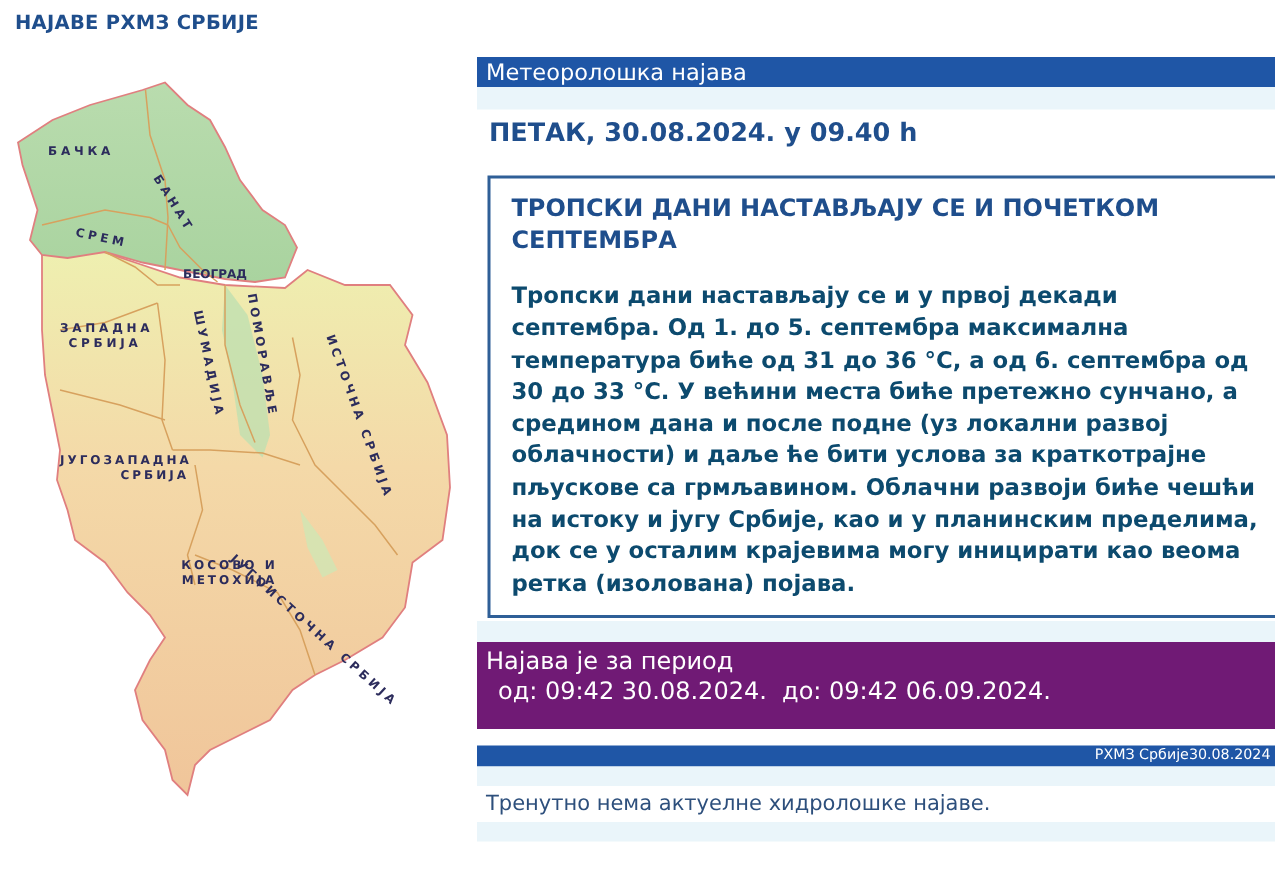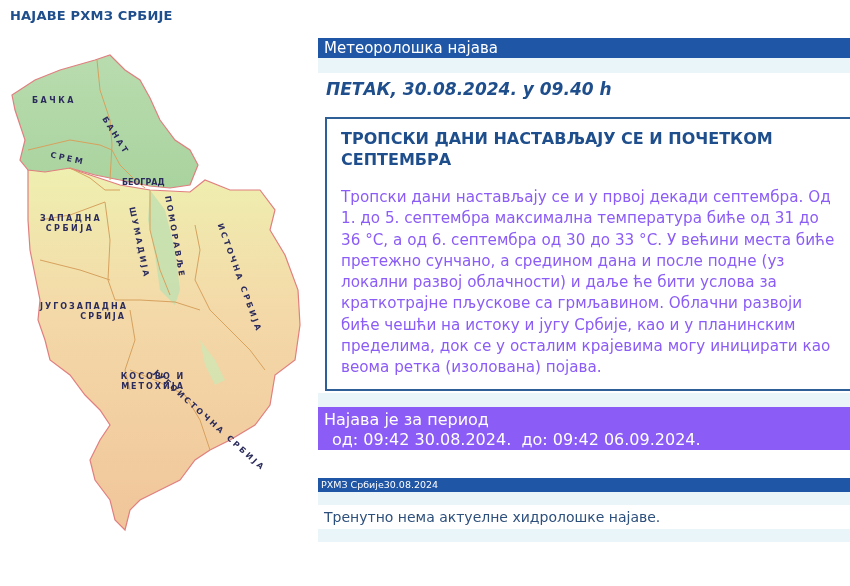--- a/index.html
+++ b/index.html
@@ -19,48 +19,48 @@
   }
 
   .right { position: absolute; left: 318px; top: 38px; width: 532px; }
 
   .bar-head {
     background: #1f56a6; color: #ffffff; font-size: 15px; height: 20px;
     line-height: 20px; padding-left: 6px;
   }
   .pale-strip { background: #eaf5fa; height: 15px; }
   .date-line {
-    font-size: 17px; font-weight: bold; color: #1f4e8c; padding: 6px 0 0 8px; height: 44px; font-style: italic;
+    font-size: 17px; font-weight: bold; color: #1f4e8c; padding: 6px 0 0 8px; height: 44px;
   }
 
   .forecast-box {
     margin-left: 7px; width: 532px; border: 2px solid #2f5f97; background: #fff;
     padding: 9px 14px 10px 14px;
   }
   .forecast-title {
     font-size: 16px; font-weight: bold; color: #1f4e8c; line-height: 21px;
   }
   .forecast-body {
-    margin-top: 17px; font-size: 15.2px; color: #8b5cf6; line-height: 21.3px;
+    margin-top: 17px; font-size: 15.2px; color: #0c4a6e; line-height: 21.3px; font-weight: bold;
   }
 
   .pale-strip2 { background: #eaf5fa; height: 14px; margin-top: 2px; }
 
   .period-bar {
-    background: #8b5cf6; color: #ffffff; font-size: 16px; line-height: 20px;
-    padding: 3px 0 3px 0; height: 43px; margin-top: 0;
+    background: #701a75; color: #ffffff; font-size: 16px; line-height: 20px;
+    padding: 3px 0 3px 0; height: 58px; margin-top: 0;
   }
   .period-bar .l1 { padding-left: 6px; }
   .period-bar .l2 { padding-left: 14px; }
 
   .white-gap { height: 11px; background: #fff; }
 
   .source-bar {
     background: #1f56a6; color: #ffffff; font-size: 9.5px; height: 14px; line-height: 14px;
-    padding: 0 3px; display: flex; justify-content: flex-start; margin-top: 17px;
+    padding: 0 3px; display: flex; justify-content: flex-end;
   }
   .pale-strip3 { background: #eaf5fa; height: 13px; }
   .hydro-text {
     font-size: 14px; color: #2d4f7c; padding: 4px 16px 0 6px; height: 21px; background:#fff;
   }
   .pale-strip4 { background: #eaf5fa; height: 13px; margin-top: 3px; }
 </style>
 </head>
 <body>
 

